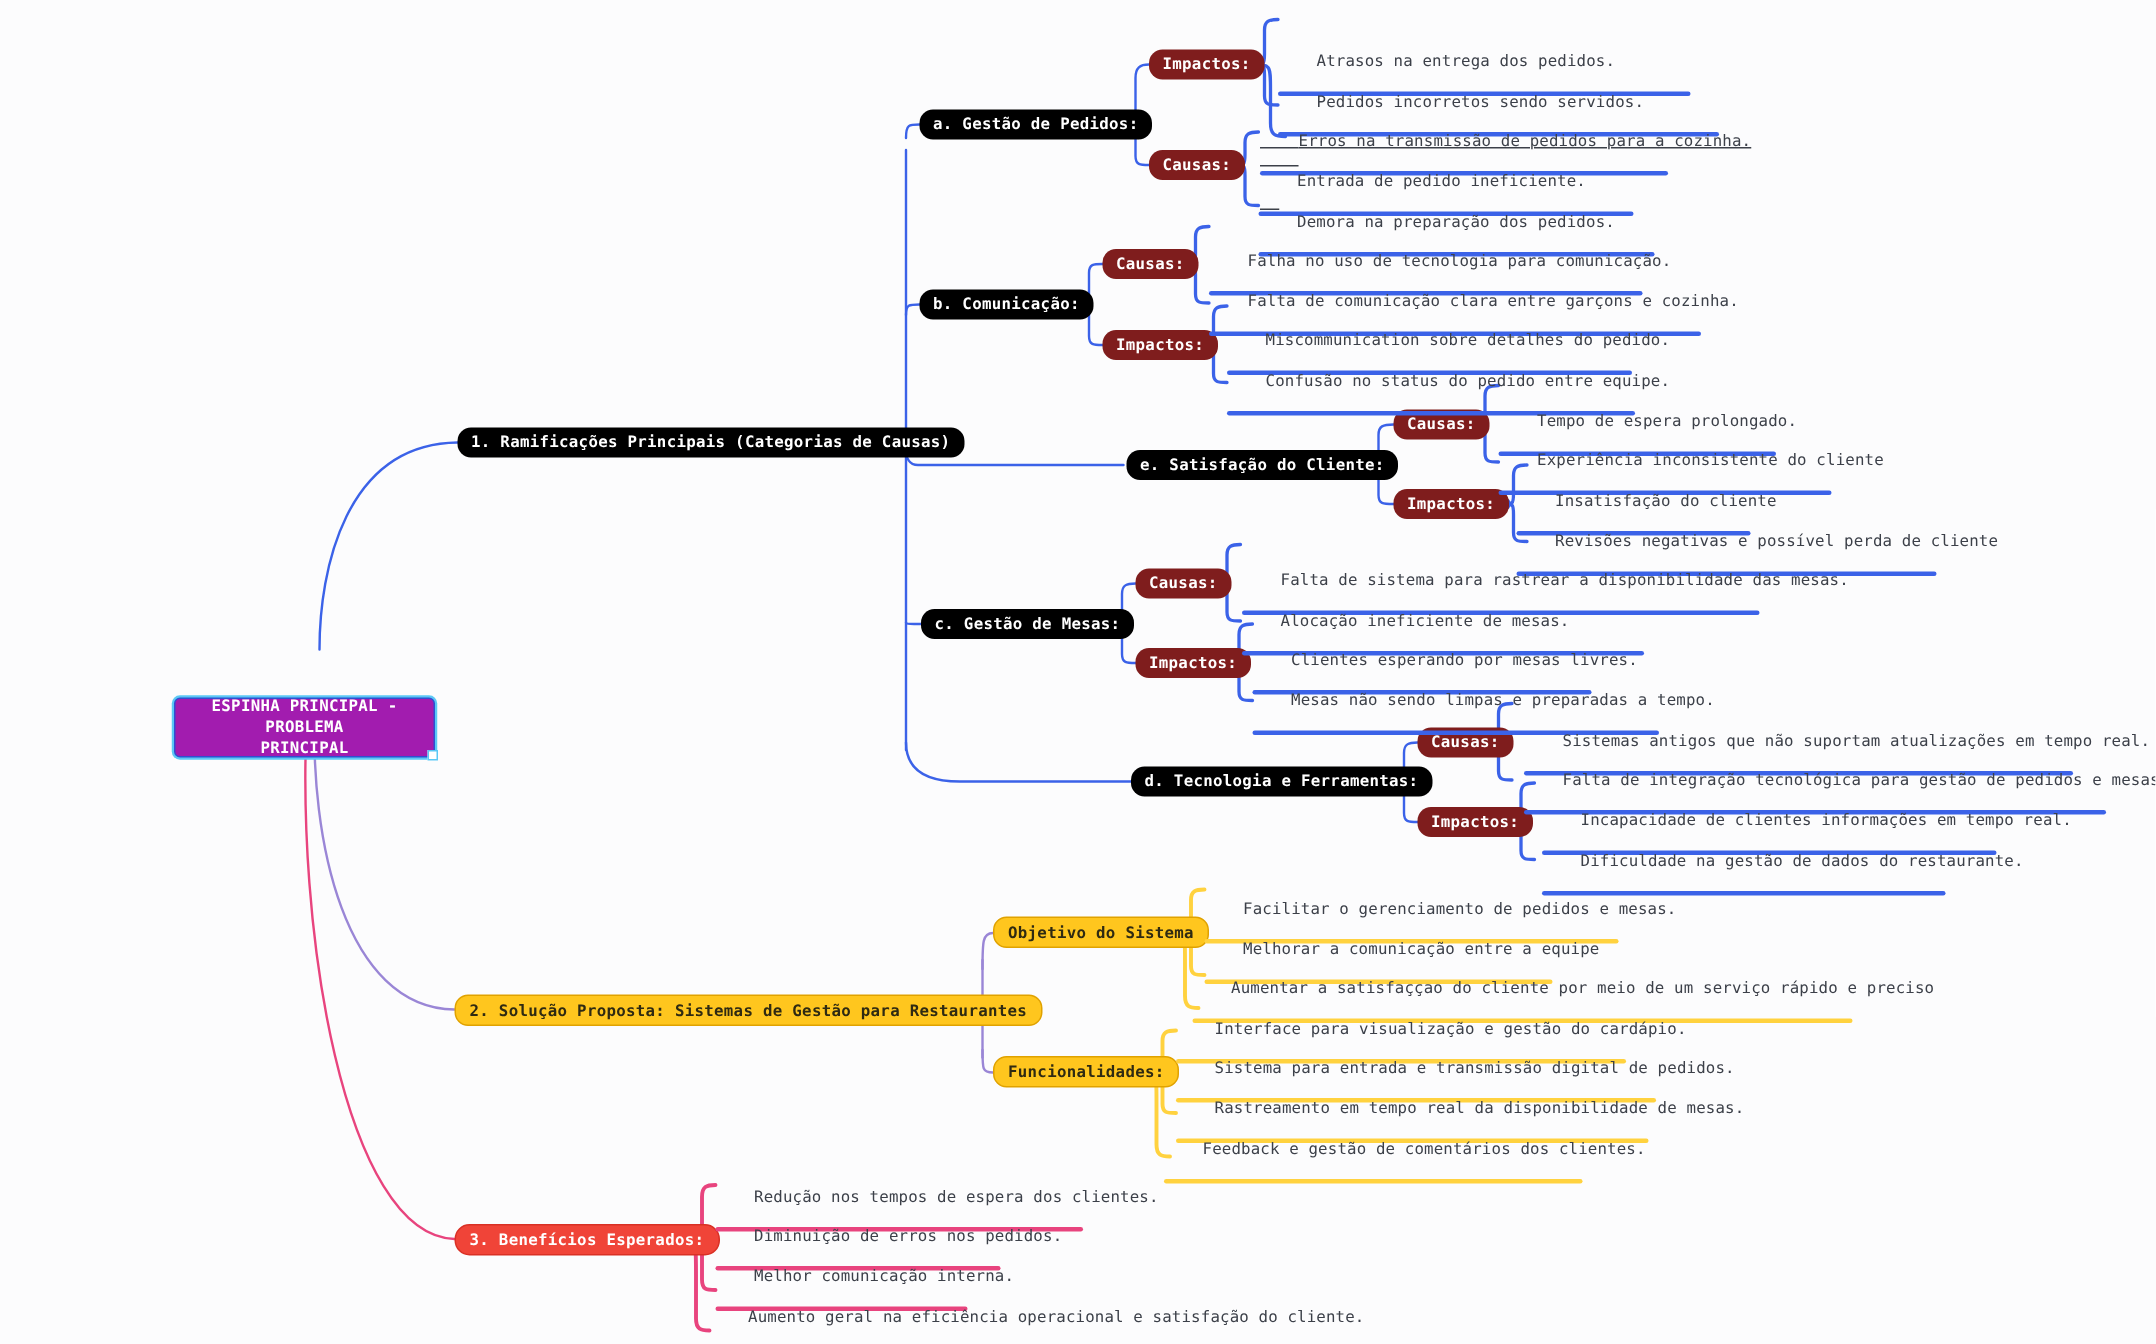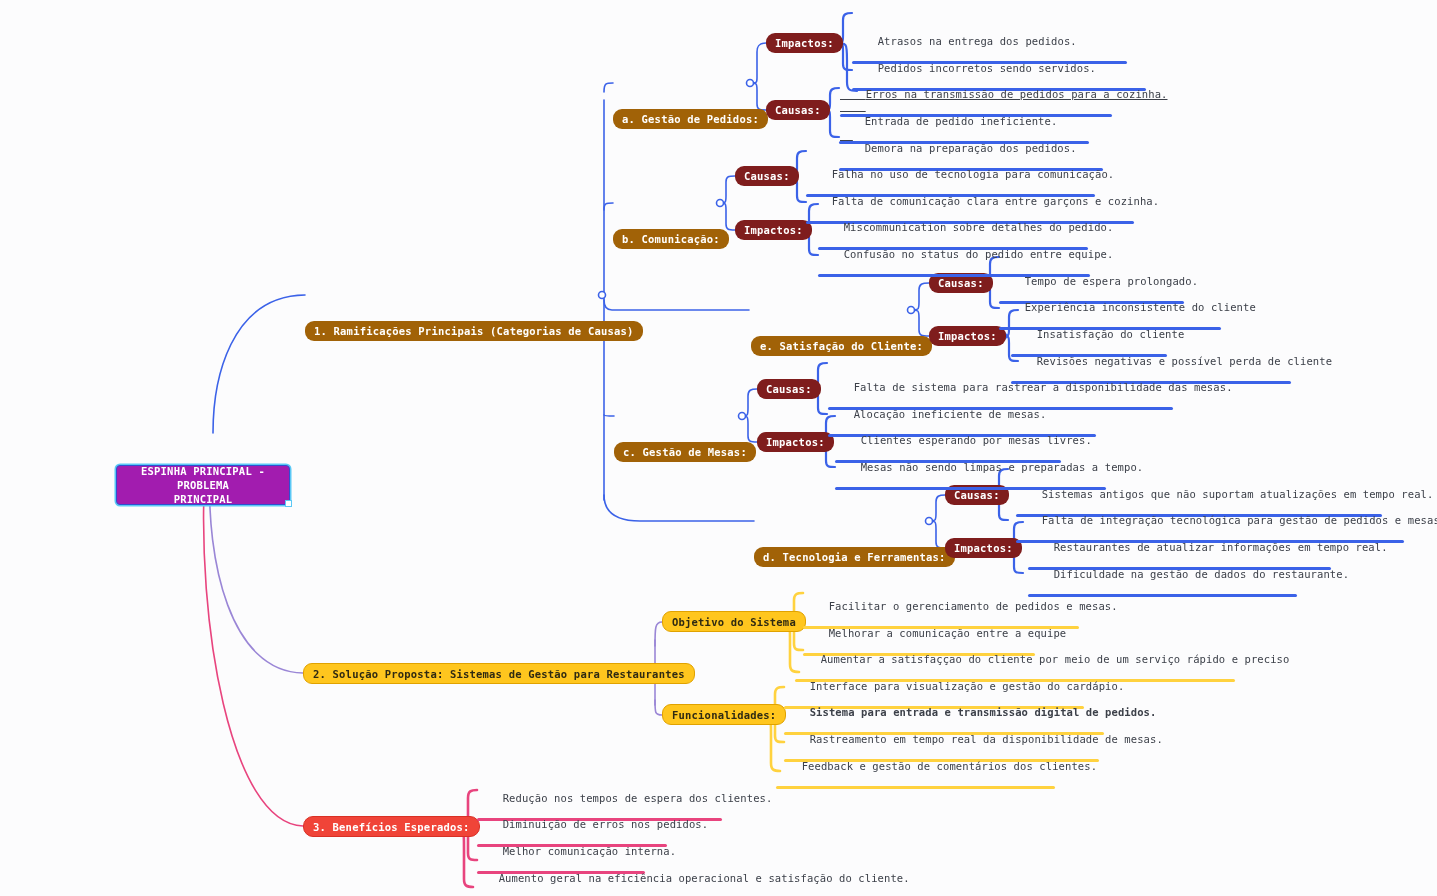--- a/index.html
+++ b/index.html
@@ -51,21 +51,21 @@
     border: 1px solid #5bc8f5;
   }
   
   .pill {
     border-radius: 9px;
     font-size: 10.5px;
     font-weight: bold;
     color: #ffffff;
     padding: 0 9px;
   }
-  .pill.blue  { background: #a16207; margin-top: 36px; }
+  .pill.blue  { background: #000000; }
   .pill.blue2 { background: #7f1d1d; }
   .pill.yellow {
     background: #ffc61e;
     color: #2f2a12;
     border: 1.5px solid #e0a200;
     font-weight: bold;
   }
   .pill.red {
     background: #f04438;
     color: #ffffff;
@@ -307,21 +307,21 @@
   <div class="leaf" style="left:1016px; top:476px;">
     <span>Sistemas antigos que não suportam atualizações em tempo real.</span>
     <span class="bar blue" style="width:366px;"></span>
   </div>
   <div class="leaf" style="left:1016px; top:502px;">
     <span>Falta de integração tecnológica para gestão de pedidos e mesas.</span>
     <span class="bar blue" style="width:388px;"></span>
   </div>
 
   <div class="leaf" style="left:1028px; top:529px;">
-    <span>Restaurantes de atualizar informações em tempo real.</span>
+    <span>Incapacidade de clientes informações em tempo real.</span>
     <span class="bar blue" style="width:303px;"></span>
   </div>
   <div class="leaf" style="left:1028px; top:556px;">
     <span>Dificuldade na gestão de dados do restaurante.</span>
     <span class="bar blue" style="width:269px;"></span>
   </div>
 
   <div class="node pill yellow" style="left:303px; top:663px; height:21px;"><span>2. Solução Proposta: Sistemas de Gestão para Restaurantes</span></div>
 
   <div class="node pill yellow" style="left:662px; top:611px; height:21px;"><span>Objetivo do Sistema</span></div>
@@ -337,21 +337,21 @@
   </div>
   <div class="leaf" style="left:795px; top:641px;">
     <span>Aumentar a satisfaççao do cliente por meio de um serviço rápido e preciso</span>
     <span class="bar yellow" style="width:440px;"></span>
   </div>
 
   <div class="leaf" style="left:784px; top:668px;">
     <span>Interface para visualização e gestão do cardápio.</span>
     <span class="bar yellow" style="width:300px;"></span>
   </div>
-  <div class="leaf" style="left:784px; top:694px;font-weight:bold;">
+  <div class="leaf" style="left:784px; top:694px;">
     <span>Sistema para entrada e transmissão digital de pedidos.</span>
     <span class="bar yellow" style="width:320px;"></span>
   </div>
   <div class="leaf" style="left:784px; top:721px;">
     <span>Rastreamento em tempo real da disponibilidade de mesas.</span>
     <span class="bar yellow" style="width:315px;"></span>
   </div>
   <div class="leaf" style="left:776px; top:748px;">
     <span>Feedback e gestão de comentários dos clientes.</span>
     <span class="bar yellow" style="width:279px;"></span>

